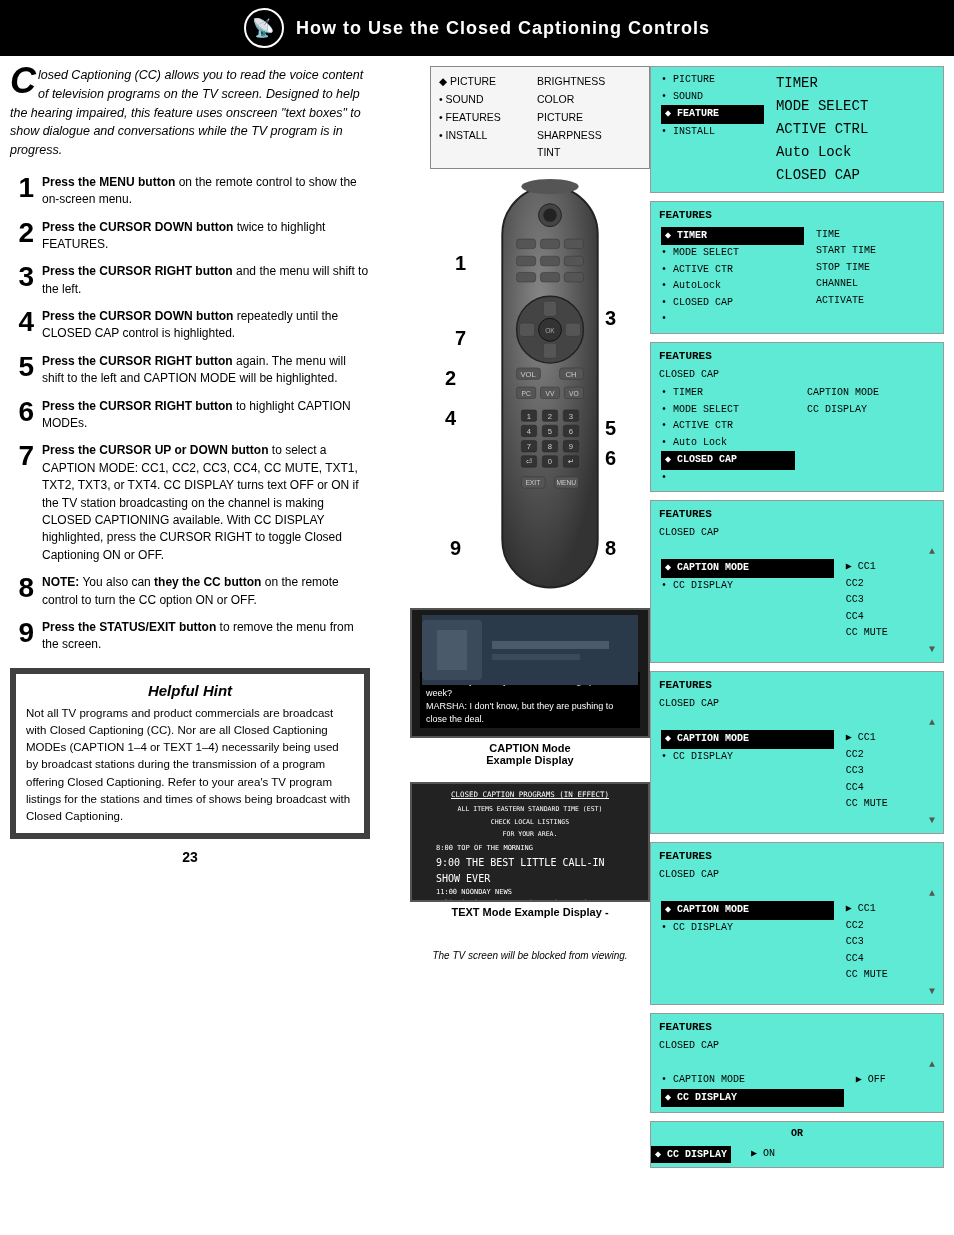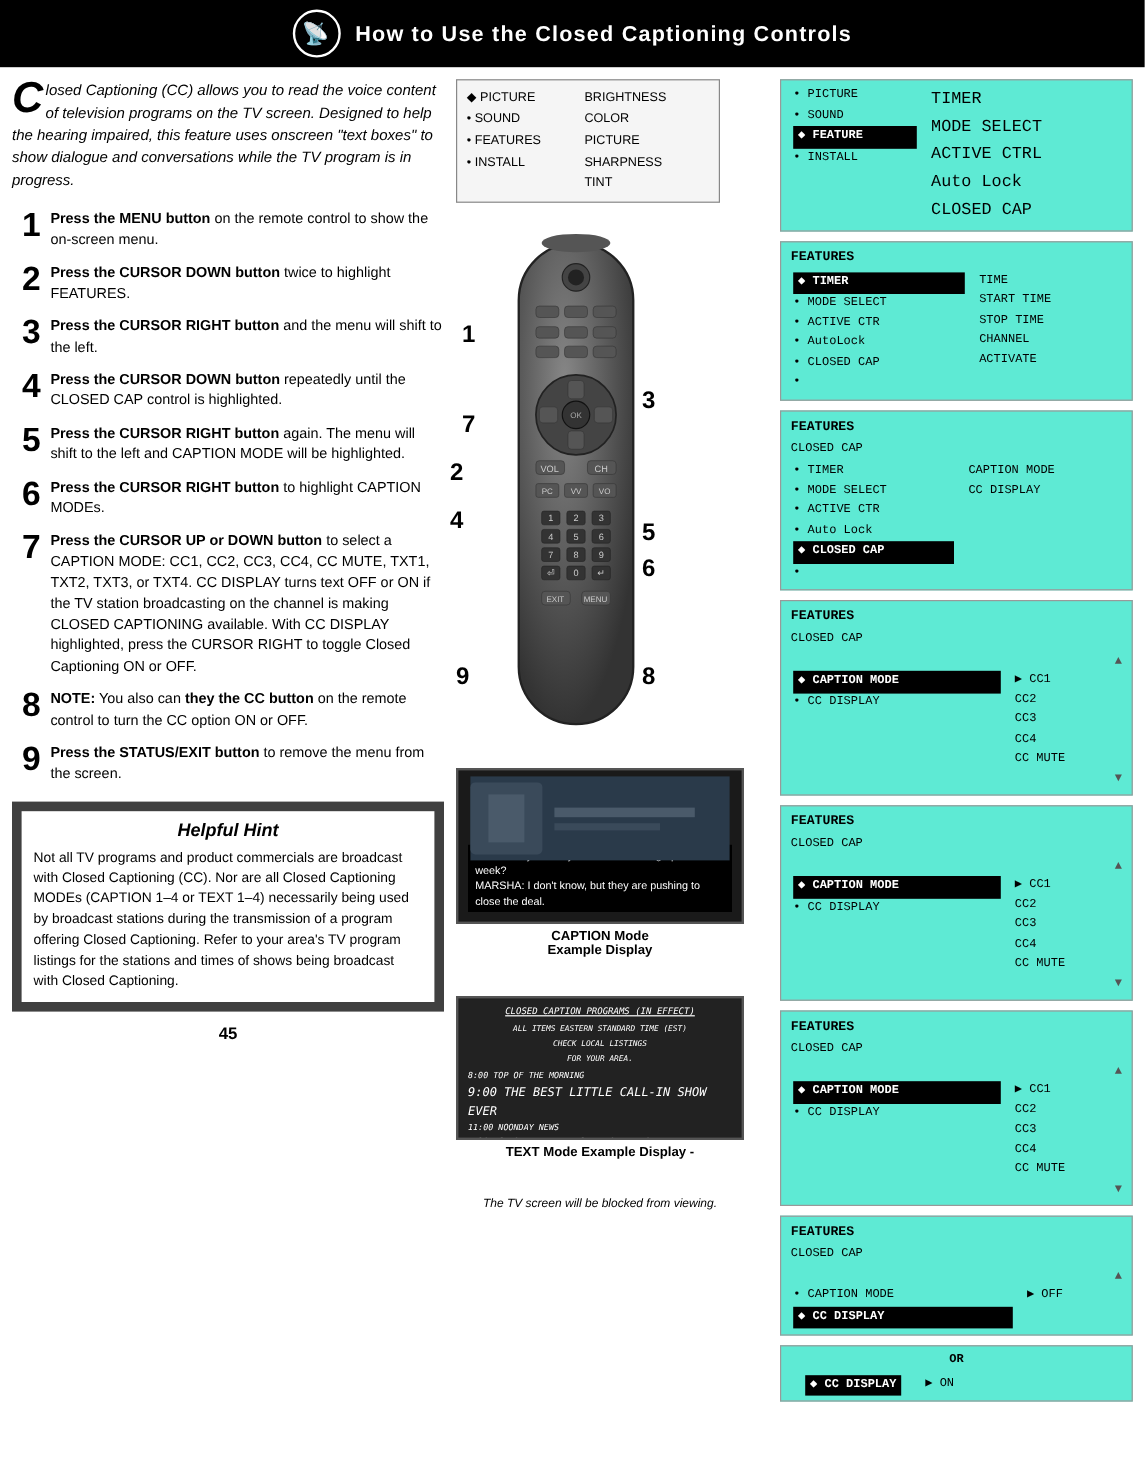--- a/index.html
+++ b/index.html
@@ -86,21 +86,21 @@
       font-size: 12px;
       line-height: 1.45;
       flex: 1;
     }
     .step-text strong {
       font-weight: bold;
     }
 
     
     .hint-box {
-      border: 8px solid #404040;
+      border: 6px solid #404040;
       padding: 8px 10px;
       margin-top: 14px;
     }
     .hint-title {
       font-size: 15px;
       font-weight: bold;
       font-style: italic;
       text-align: center;
       margin-bottom: 6px;
     }
@@ -119,22 +119,22 @@
       font-weight: bold;
       margin-top: 10px;
     }
 
     
     .middle-col {
       width: 270px;
       flex-shrink: 0;
       display: flex;
       flex-direction: column;
-      align-items: flex-start;
-      gap: 24px;
+      align-items: flex-end;
+      gap: 8px;
     }
 
     
     .menu-panel {
       width: 240px;
       border: 1.5px solid #888;
       background: #f5f5f5;
       padding: 6px 8px;
       font-size: 11px;
       line-height: 1.6;
@@ -180,25 +180,24 @@
     }
 
     
     .text-mode-screen {
       width: 240px;
       height: 120px;
       background: #222;
       border: 2px solid #555;
       color: #fff;
       font-size: 7px;
-      padding: 5px 8px;
+      padding: 5px 24px;
       line-height: 1.6;
       font-family: monospace;
       overflow: hidden;
-      font-style: italic;
     }
     .text-mode-label {
       font-size: 11px;
       font-weight: bold;
       text-align: center;
       margin-top: 4px;
     }
     .text-mode-sublabel {
       font-size: 10px;
       text-align: center;
@@ -313,21 +312,21 @@
         <span class="step-num">9</span>
         <span class="step-text"><strong>Press the STATUS/EXIT button</strong> to remove the menu from the screen.</span>
       </li>
     </ol>
 
     <div class="hint-box">
       <div class="hint-title"><span style="font-variant:small-caps;">H</span>elpful <span style="font-variant:small-caps;">H</span>int</div>
       <div class="hint-text">Not all TV programs and product commercials are broadcast with Closed Captioning (CC). Nor are all Closed Captioning MODEs (CAPTION 1–4 or TEXT 1–4) necessarily being used by broadcast stations during the transmission of a program offering Closed Captioning. Refer to your area's TV program listings for the stations and times of shows being broadcast with Closed Captioning.</div>
     </div>
 
-    <div class="page-num">45</div>
+    <div class="page-num">23</div>
   </div>
 
   <div class="middle-col">
 
     <div class="menu-panel" style="width:220px;">
       <div style="display:flex;gap:8px;">
         <div style="min-width:90px;font-size:10.5px;line-height:1.7;">
           <div>◆ PICTURE</div>
           <div>• SOUND</div>
           <div>• FEATURES</div>
@@ -668,21 +667,21 @@
           <td style="padding-left:10px;">
             <div style="font-size:10px;line-height:1.65;">
               <div>▶ OFF</div>
             </div>
           </td>
         </tr>
       </tbody>
         </table>
     </div>
 
-    <div class="right-menu" style="padding:4px 20px;">
+    <div class="right-menu" style="padding:4px 0;">
       <div style="text-align:center;font-size:10px;font-weight:bold;margin-bottom:4px;">OR</div>
       <div style="display:flex;gap:20px;font-size:10px;">
         <div class="hl">◆ CC DISPLAY</div>
         <div>▶ ON</div>
       </div>
     </div>
 
   </div>
 </div>
 

